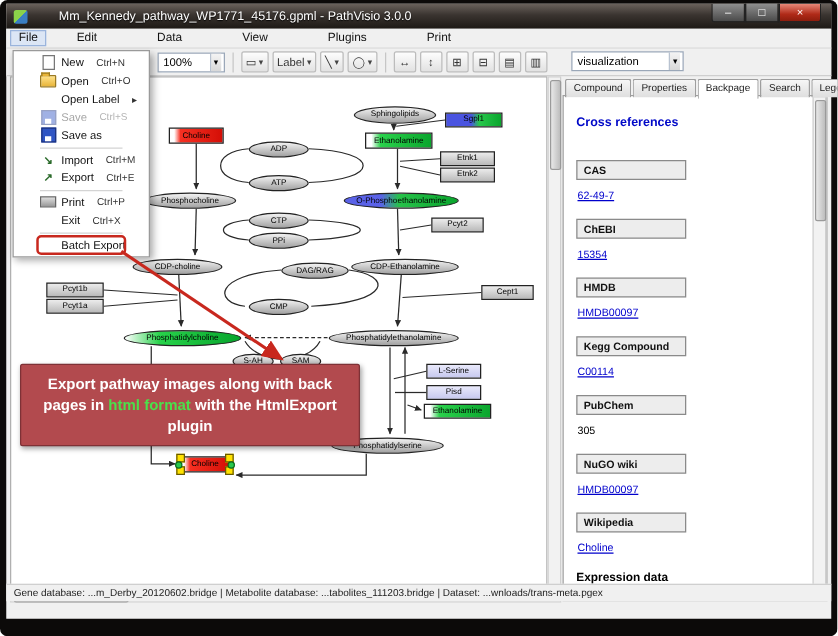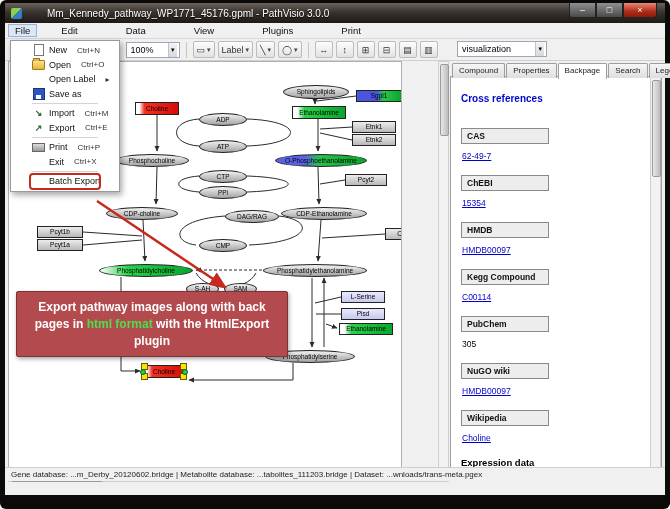--- a/index.html
+++ b/index.html
@@ -36,21 +36,21 @@
   .fm-ic{width:13px;flex:none;display:flex;justify-content:center;align-items:center;position:relative;}
   .ic-page{width:8px;height:10px;background:#fff;border:1px solid #777;box-sizing:content-box;}
   .ic-folder{width:11px;height:8px;background:linear-gradient(#ffe28a,#e8b53a);border:1px solid #9a7a22;border-radius:1px;position:relative;}
   .ic-folder::before{content:"";position:absolute;top:-3px;left:0;width:5px;height:2px;background:#e8b53a;border:1px solid #9a7a22;border-bottom:none;}
   .ic-disk{width:10px;height:10px;background:#2f55c4;border:1px solid #1c337e;position:relative;}
   .ic-disk::after{content:"";position:absolute;left:2px;bottom:0;width:5px;height:4px;background:#fff;}
   .ic-print{width:11px;height:7px;background:linear-gradient(#ddd,#999);border:1px solid #666;}
   .gic{font-size:9px;color:#2a6a2a;font-weight:bold;}
 
   
-  .canvas{position:absolute;left:3px;top:58px;width:394px;height:410px;background:#fff;border:1px solid #b0b0b0;box-sizing:border-box;overflow:hidden;}
+  .canvas{position:absolute;left:3px;top:58px;width:430px;height:410px;background:#fff;border:1px solid #b0b0b0;box-sizing:border-box;overflow:hidden;}
   #edges{position:absolute;left:0;top:0;z-index:1;}
   .node{position:absolute;font-size:6.5px;text-align:center;color:#000;border:1px solid #222;box-sizing:border-box;white-space:nowrap;overflow:visible;z-index:2;}
   .oval-gray{border-radius:50%;background:linear-gradient(180deg,#f2f2f2,#a2a2a2);}
   .oval-green{border-radius:50%;background:linear-gradient(90deg,#ffffff,#27d24a 30%,#08a52d);}
   .oval-bluegreen{border-radius:50%;background:linear-gradient(90deg,#5a62e8 0 32%,#27c24a 48%,#0aa52d);}
   .rect-gray{background:linear-gradient(180deg,#ececec,#b9b9b9);}
   .rect-red{background:linear-gradient(90deg,#ffffff 0 8%,#f63022 20%,#d40e06);}
   .rect-green{background:linear-gradient(90deg,#ffffff 0 8%,#2ad24c 22%,#0aa52d);}
   .rect-bluegreen{background:linear-gradient(90deg,#4a54e0 0 45%,#28c84c 60%,#0aa52d);}
   .rect-purple{background:linear-gradient(180deg,#e9e9fb,#c7c9ef);}
@@ -340,20 +340,27 @@
             <span class="ic-folder"></span>
           </span>
           <span class="fm-label">Open</span>
           <span class="fm-right">Ctrl+O</span>
         </div>
         <div class="fm-item">
           <span class="fm-ic"></span>
           <span class="fm-label">Open Label</span>
           <span class="fm-right">▸</span>
         </div>
+        <div class="fm-item disabled">
+          <span class="fm-ic">
+            <span class="ic-disk"></span>
+          </span>
+          <span class="fm-label">Save</span>
+          <span class="fm-right">Ctrl+S</span>
+        </div>
         <div class="fm-item">
           <span class="fm-ic">
             <span class="ic-disk"></span>
           </span>
           <span class="fm-label">Save as</span>
           <span class="fm-right"></span>
         </div>
         <div class="fm-sep"></div>
         <div class="fm-item">
           <span class="fm-ic gic">↘</span>

